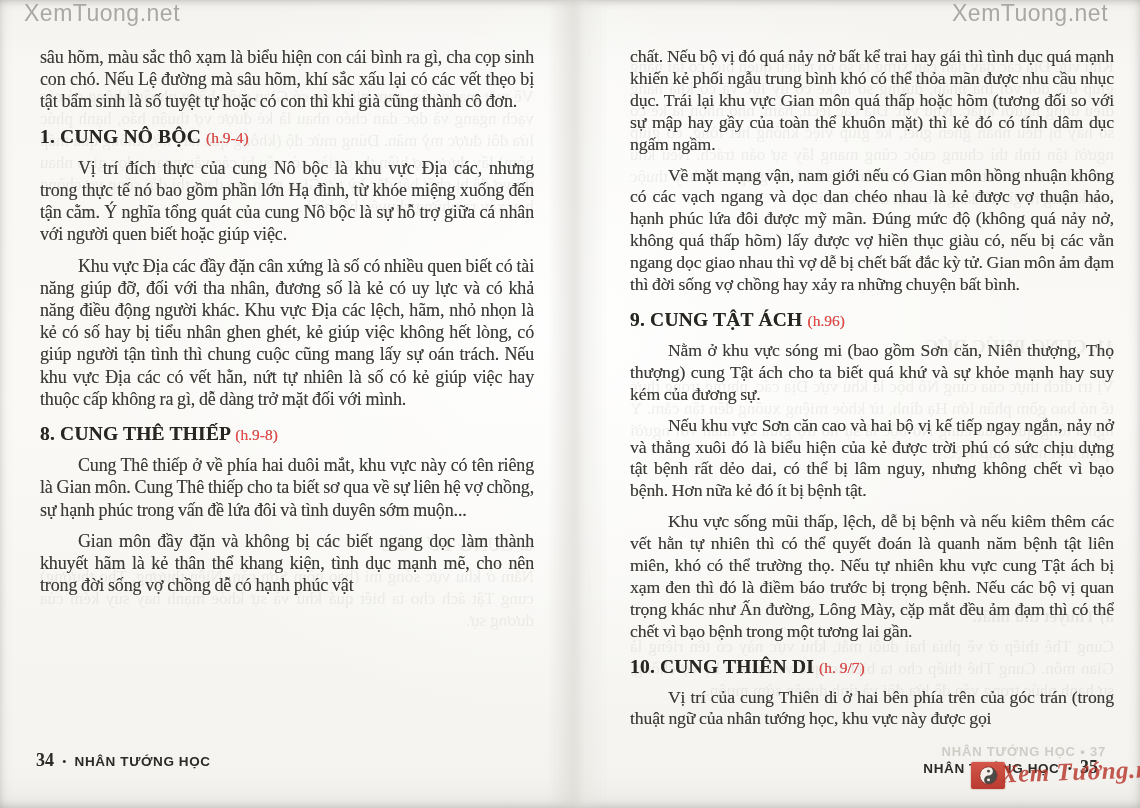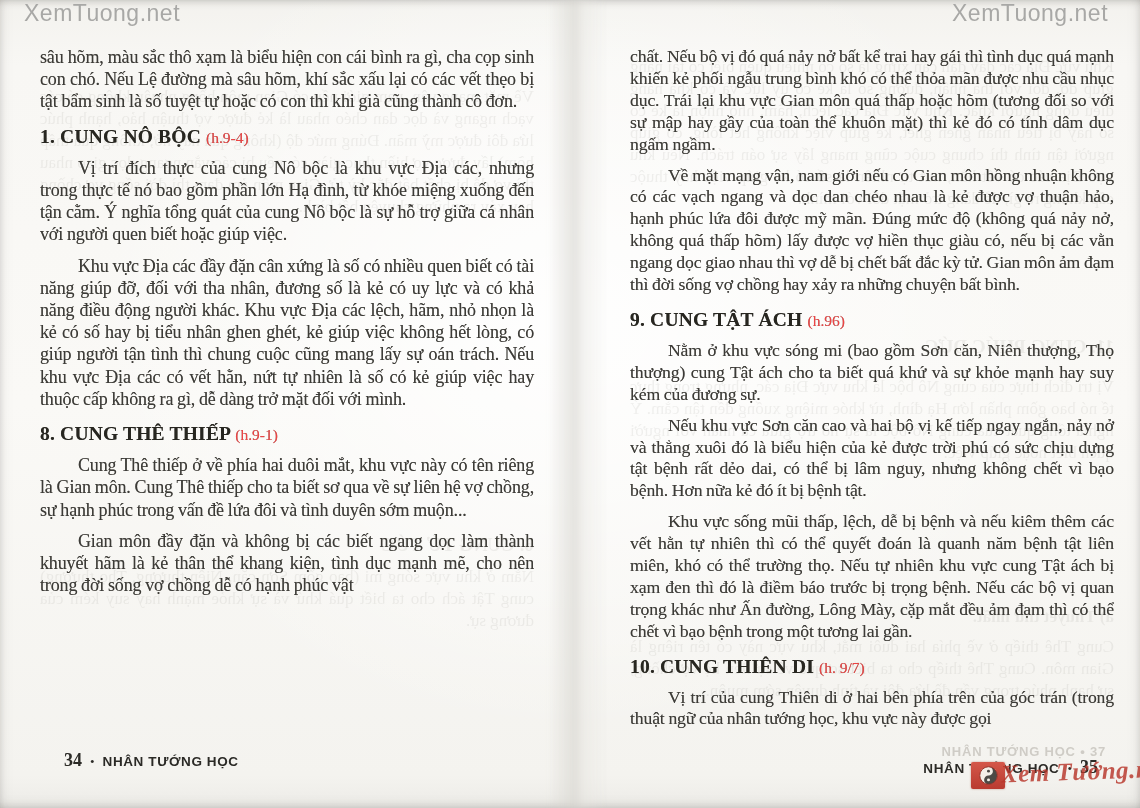--- a/index.html
+++ b/index.html
@@ -30,21 +30,21 @@
   .page p.indent{text-indent:38px;}
   .sec-h{margin:13px 0 8px 0;font-weight:bold;font-size:19.5px;color:#272620;
     letter-spacing:.2px;text-shadow:0 0 .5px rgba(40,38,32,.55);}
   .sec-h .ref{font-weight:normal;font-size:15.5px;color:#ef4444;letter-spacing:0;}
 
   .bleed{position:absolute;inset:0;pointer-events:none;transform:scaleX(-1);
     opacity:.075;color:#4d4a40;filter:blur(.45px);}
   .bleed div{position:absolute;left:0;right:0;text-align:justify;}
   .bleed .bh{font-weight:bold;font-size:19px;}
 
-  .footer-left{position:absolute;left:64px;top:750px;white-space:nowrap;}
+  .footer-left{position:absolute;left:36px;top:750px;white-space:nowrap;}
   .footer-right{position:absolute;left:0;top:757px;width:1098px;text-align:right;white-space:nowrap;}
   .footer-ghost{position:absolute;left:16px;top:744px;width:1090px;text-align:right;
     color:#c6c3bc;font-family:"Liberation Sans",sans-serif;font-weight:bold;font-size:13px;letter-spacing:.8px;opacity:.8;}
   .pgnum{font-family:"Liberation Serif",serif;font-weight:bold;font-size:18px;color:#2b2a26;}
   .ftitle{font-family:"Liberation Sans",sans-serif;font-weight:bold;font-size:13.5px;color:#2b2a26;letter-spacing:.6px;}
   .fsep{font-size:13px;color:#2b2a26;padding:0 4px;}
 
   .brand-logo{position:absolute;left:971px;top:762px;width:34px;height:27px;border-radius:2px;
     background:linear-gradient(180deg,#d4574a,#b93a30);box-shadow:0 0 2px rgba(150,40,30,.5);
     display:flex;align-items:center;justify-content:center;}
@@ -69,21 +69,21 @@
   </div>
   <p>sâu hõm, màu sắc thô xạm là biểu hiện con cái bình ra gì, cha cọp sinh con chó. Nếu Lệ đường mà sâu hõm, khí sắc xấu lại có các vết thẹo bị tật bẩm sinh là số tuyệt tự hoặc có con thì khi già cũng thành cô đơn.</p>
   <div class="sec-h">
     <span>1. CUNG NÔ BỘC</span>
     <span class="ref">(h.9-4)</span>
   </div>
   <p class="indent">Vị trí đích thực của cung Nô bộc là khu vực Địa các, nhưng trong thực tế nó bao gồm phần lớn Hạ đình, từ khóe miệng xuống đến tận cằm. Ý nghĩa tổng quát của cung Nô bộc là sự hỗ trợ giữa cá nhân với người quen biết hoặc giúp việc.</p>
   <p class="indent">Khu vực Địa các đầy đặn cân xứng là số có nhiều quen biết có tài năng giúp đỡ, đối với tha nhân, đương số là kẻ có uy lực và có khả năng điều động người khác. Khu vực Địa các lệch, hãm, nhỏ nhọn là kẻ có số hay bị tiểu nhân ghen ghét, kẻ giúp việc không hết lòng, có giúp người tận tình thì chung cuộc cũng mang lấy sự oán trách. Nếu khu vực Địa các có vết hằn, nứt tự nhiên là số có kẻ giúp việc hay thuộc cấp không ra gì, dễ dàng trở mặt đối với mình.</p>
   <div class="sec-h">
     <span>8. CUNG THÊ THIẾP</span>
-    <span class="ref">(h.9-1)</span>
+    <span class="ref">(h.9-8)</span>
   </div>
   <p class="indent">Cung Thê thiếp ở về phía hai duôi mắt, khu vực này có tên riêng là Gian môn. Cung Thê thiếp cho ta biết sơ qua về sự liên hệ vợ chồng, sự hạnh phúc trong vấn đề lứa đôi và tình duyên sớm muộn...</p>
   <p class="indent">Gian môn đầy đặn và không bị các biết ngang dọc làm thành khuyết hãm là kẻ thân thể khang kiện, tình dục mạnh mẽ, cho nên trong đời sống vợ chồng dễ có hạnh phúc vật</p>
 </div>
 
 <div class="page page-right">
   <div class="bleed">
     <div style="top:10px;font-size:17px;line-height:22px;">Khu vực Địa các đầy đặn cân xứng là số có nhiều quen biết có tài năng giúp đỡ, đối với tha nhân, đương số là kẻ có uy lực và có khả năng điều động người khác. Khu vực Địa các lệch, hãm, nhỏ nhọn là kẻ có số hay bị tiểu nhân ghen ghét, kẻ giúp việc không hết lòng, có giúp người tận tình thì chung cuộc cũng mang lấy sự oán trách. Nếu khu vực Địa các có vết hằn, nứt tự nhiên là số có kẻ giúp việc hay thuộc cấp không ra gì, dễ dàng trở mặt đối với mình.</div>
     <div class="bh" style="top:290px;">11. CUNG PHÚC ĐỨC</div>
     <div style="top:330px;font-size:17px;line-height:22px;">Vị trí đích thực của cung Nô bộc là khu vực Địa các, nhưng trong thực tế nó bao gồm phần lớn Hạ đình, từ khóe miệng xuống đến tận cằm. Ý nghĩa tổng quát của cung Nô bộc là sự hỗ trợ giữa cá nhân với người quen biết hoặc giúp việc.</div>

